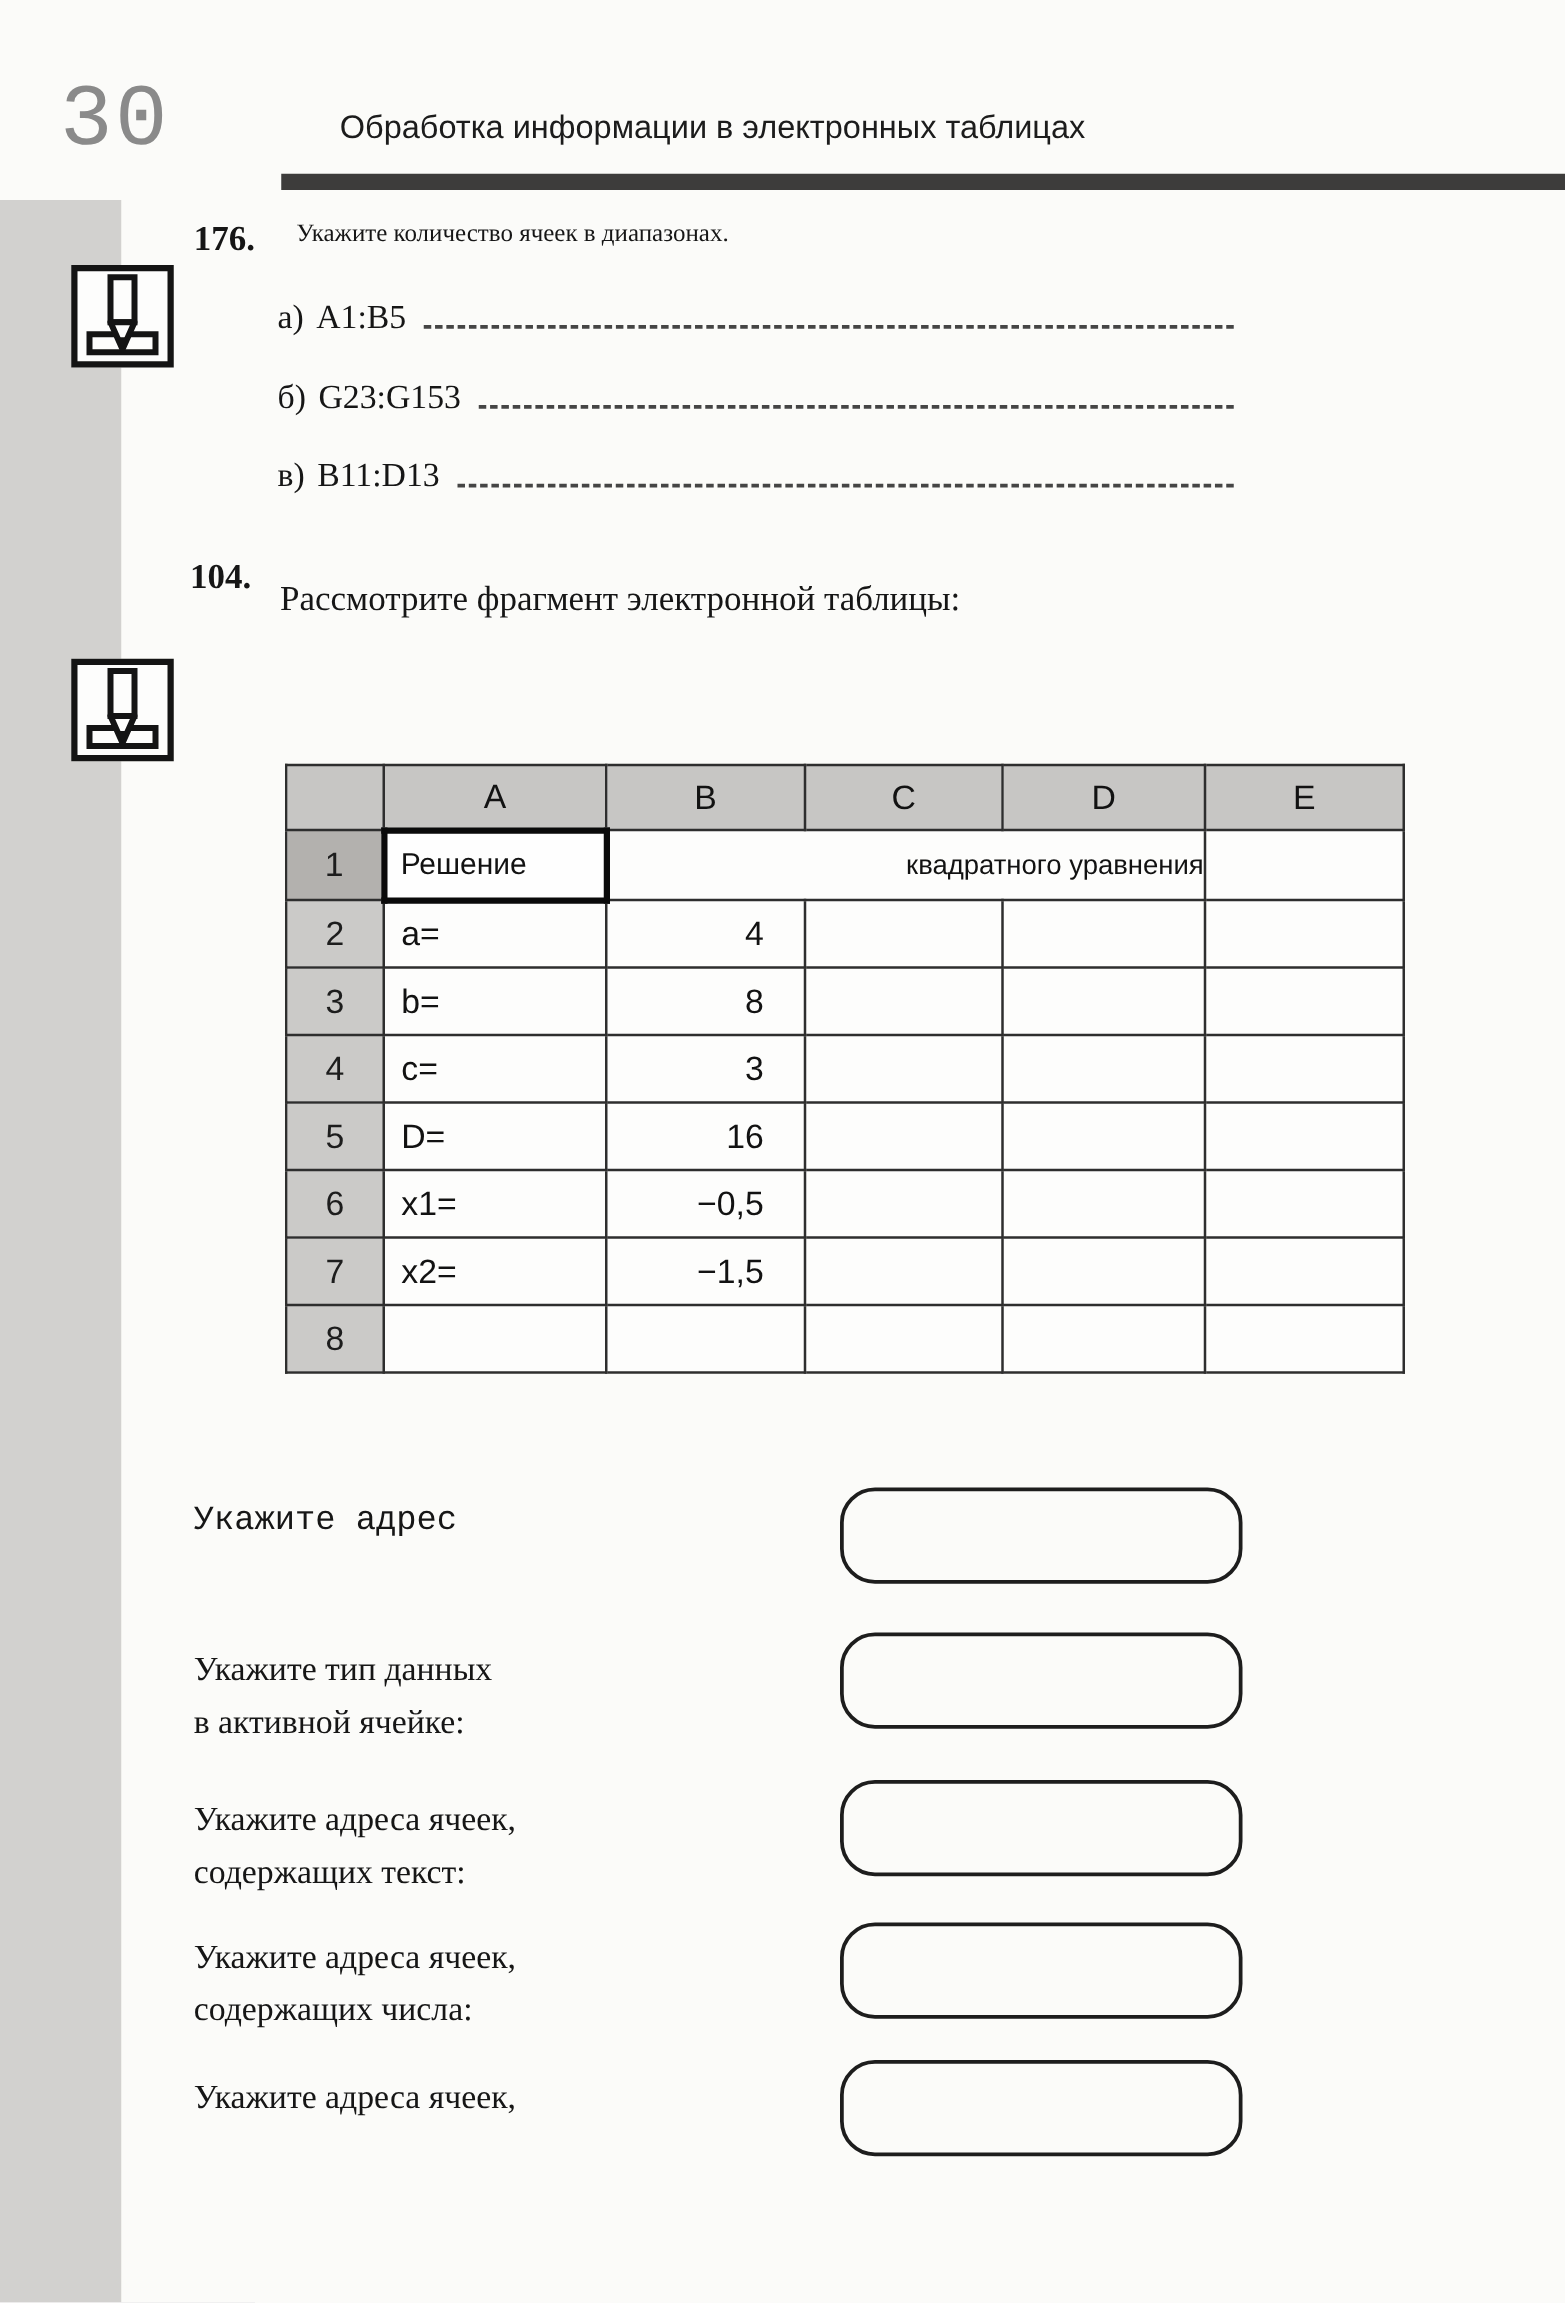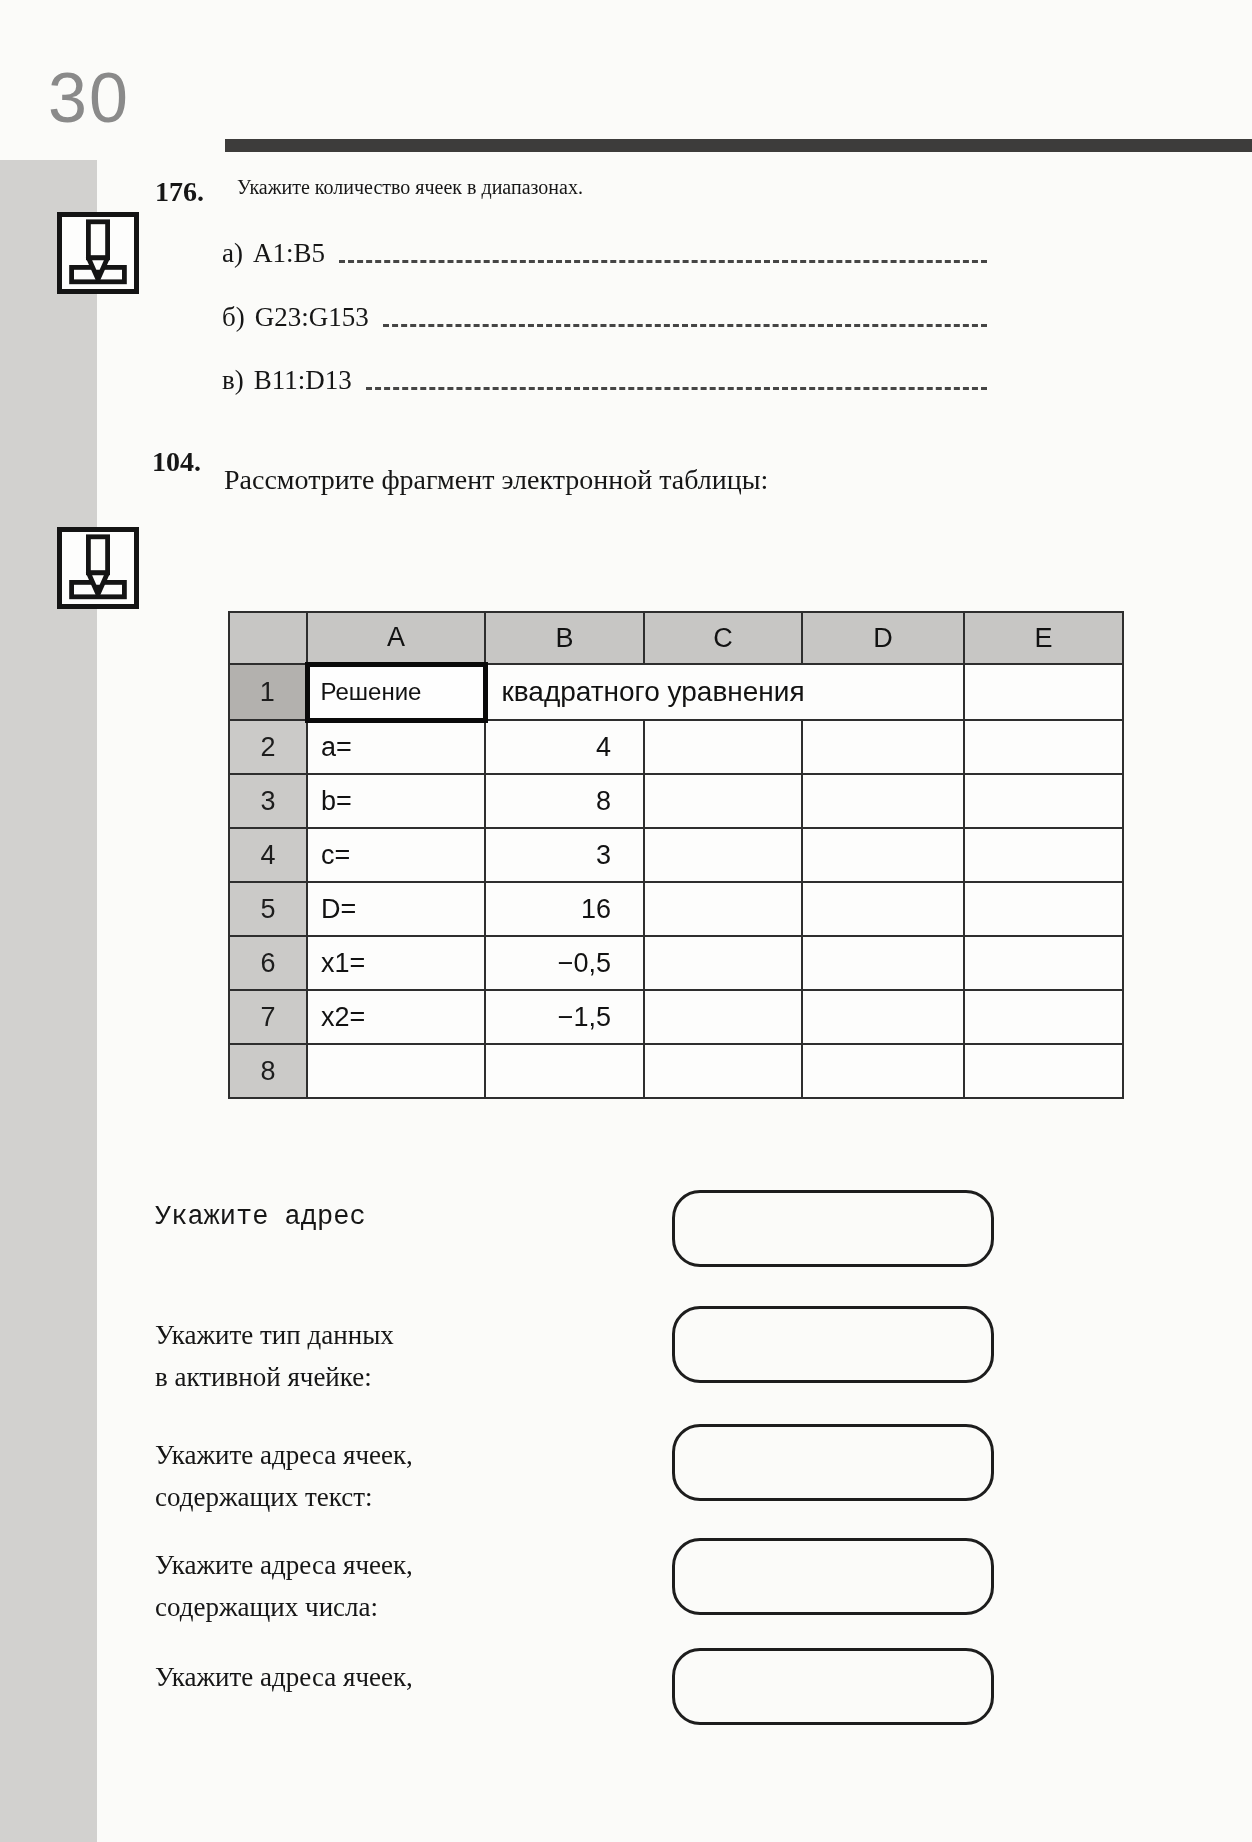--- a/index.html
+++ b/index.html
@@ -7,21 +7,21 @@
     position:relative;
     width:1252px;height:1842px;
     background:#fbfbf9;
     overflow:hidden;
     font-family:"Liberation Serif", serif;
     color:#161616;
   }
   
   .page-number{
     position:absolute;left:48px;top:58px;
-    font-family:Liberation Sans, sans-serif;
+    font-family:Liberation Mono, monospace;
     font-size:70px;font-weight:400;color:#8a8a8a;letter-spacing:2px;
   }
   .header-title{
     position:absolute;left:155px;top:86px;width:830px;
     text-align:center;
     font-family:"Liberation Sans", sans-serif;
     font-size:26px;color:#1c1c1c;
   }
   .header-bar{
     position:absolute;left:225px;top:139px;width:1027px;height:13px;
@@ -78,21 +78,21 @@
   .sheet tr.r1 td{height:56px;}
   .sheet tr.body td{height:54px;}
   .sheet td.rn{background:#cbcac8;text-align:center;color:#1d1d1d;}
   .sheet td.rn-active{background:#b3b1ae;}
   .sheet td.a-cell{padding-left:13px;text-align:left;}
   .sheet td.b-cell{padding-right:32px;text-align:right;}
   .sheet td.active-cell{
     border:5px solid #0a0a0a;
     padding-left:11px;font-size:24px;text-align:left;background:#fefefe;
   }
-  .sheet td.overflow-cell{padding-left:14px;text-align:left;font-size:28px;}
+  .sheet td.overflow-cell{padding-left:14px;text-align:right;font-size:22px;}
   
   .question{
     position:absolute;left:155px;width:500px;
     font-size:27px;line-height:42px;
   }
   .q1{top:1196px;font-family:Liberation Mono, monospace;}
   .q2{top:1314px;}
   .q3{top:1434px;}
   .q4{top:1544px;}
   .q5{top:1656px;}
@@ -106,20 +106,21 @@
   .ab3{top:1424px;}
   .ab4{top:1538px;}
   .ab5{top:1648px;}
 </style>
 </head>
 <body>
 
 <div class="page">
 
   <div class="page-number">30</div>
+  <div class="header-title">Обработка информации в электронных таблицах</div>
   <div class="header-bar"></div>
 
   <div class="sidebar"></div>
 
   <div class="icon-box icon-box-1">
     <svg width="72" height="72" viewBox="0 0 60 60">
       <rect x="8" y="42" width="44" height="12" fill="#fdfdfc" stroke="#141414" stroke-width="4"></rect>
       <rect x="22" y="4" width="16" height="30" fill="#fdfdfc" stroke="#141414" stroke-width="4"></rect>
       <polygon points="22,34 38,34 30,52" fill="#fdfdfc" stroke="#141414" stroke-width="4" stroke-linejoin="round"></polygon>
       <polygon points="26.5,44 33.5,44 30,52" fill="#141414"></polygon>

